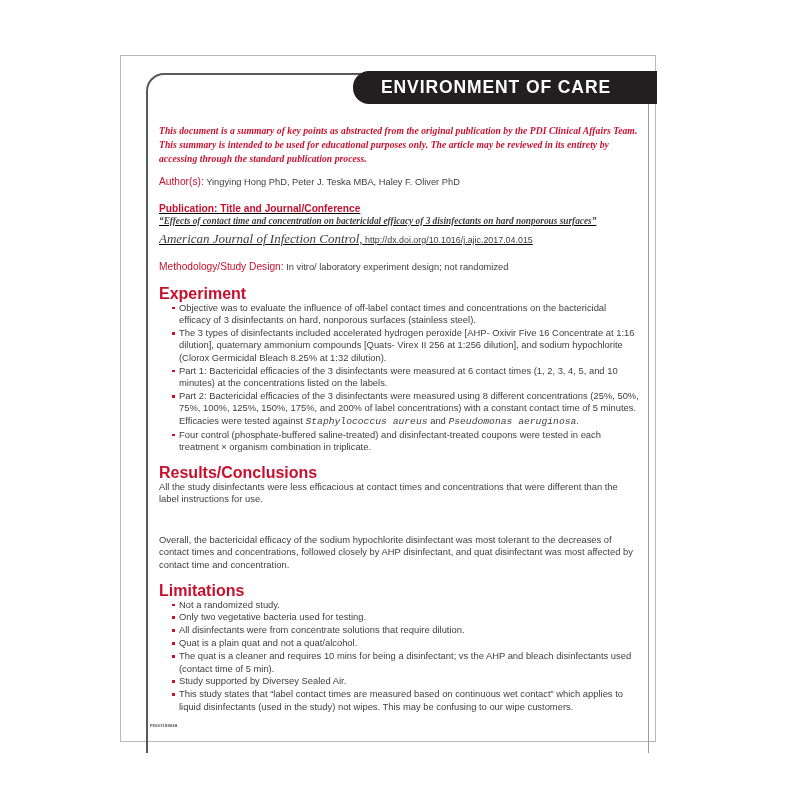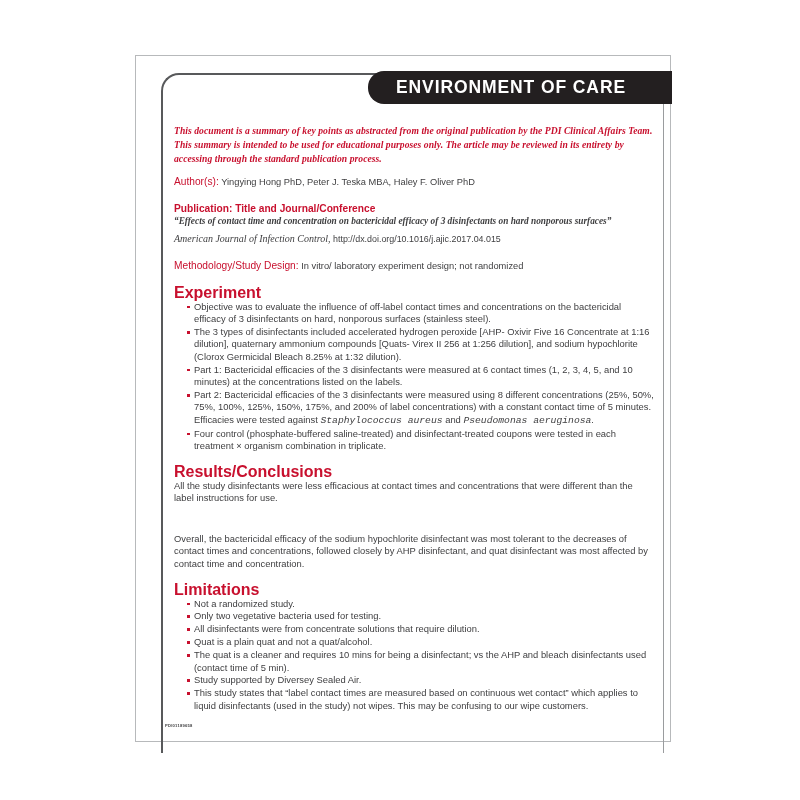--- a/index.html
+++ b/index.html
@@ -10,21 +10,21 @@
   body {
     width: 800px;
     height: 800px;
     font-family: "Liberation Sans", sans-serif;
     -webkit-font-smoothing: antialiased;
   }
 
   
   #page-sheet {
     position: absolute;
-    left: 135px;
+    left: 120px;
     top: 55px;
     width: 536px;
     height: 687px;
     border: 1px solid #b7b9bb;
     background: #ffffff;
     box-sizing: border-box;
   }
 
   
   #inner-frame {
@@ -98,21 +98,21 @@
     color: #404042;
     line-height: 13px;
     margin-bottom: 13px;
   }
   .field-label {
     color: #c8102e;
     font-weight: normal;
     font-size: 10.2px;
   }
 
-  .pub-block { margin-bottom: 13px; }
+  .pub-block { margin-bottom: 13px; text-decoration: underline; }
   .pub-heading {
     color: #c8102e;
     font-weight: bold;
     font-size: 10.2px;
     line-height: 13.5px;
   }
   .pub-title {
     color: #404042;
     font-weight: bold;
     font-style: italic;
@@ -122,21 +122,21 @@
   }
   .pub-journal {
     color: #404042;
     font-size: 8.9px;
     line-height: 14px;
     margin-top: 4px;
   }
   .pub-journal .jname {
     font-style: italic;
     font-family: "Liberation Serif", serif;
-    font-size: 10px;
+    font-size: 13px;
   }
 
   .section { margin-bottom: 12px; }
   .section-heading {
     color: #c8102e;
     font-weight: bold;
     font-size: 16px;
     line-height: 14px;
     margin-bottom: 1px;
   }

